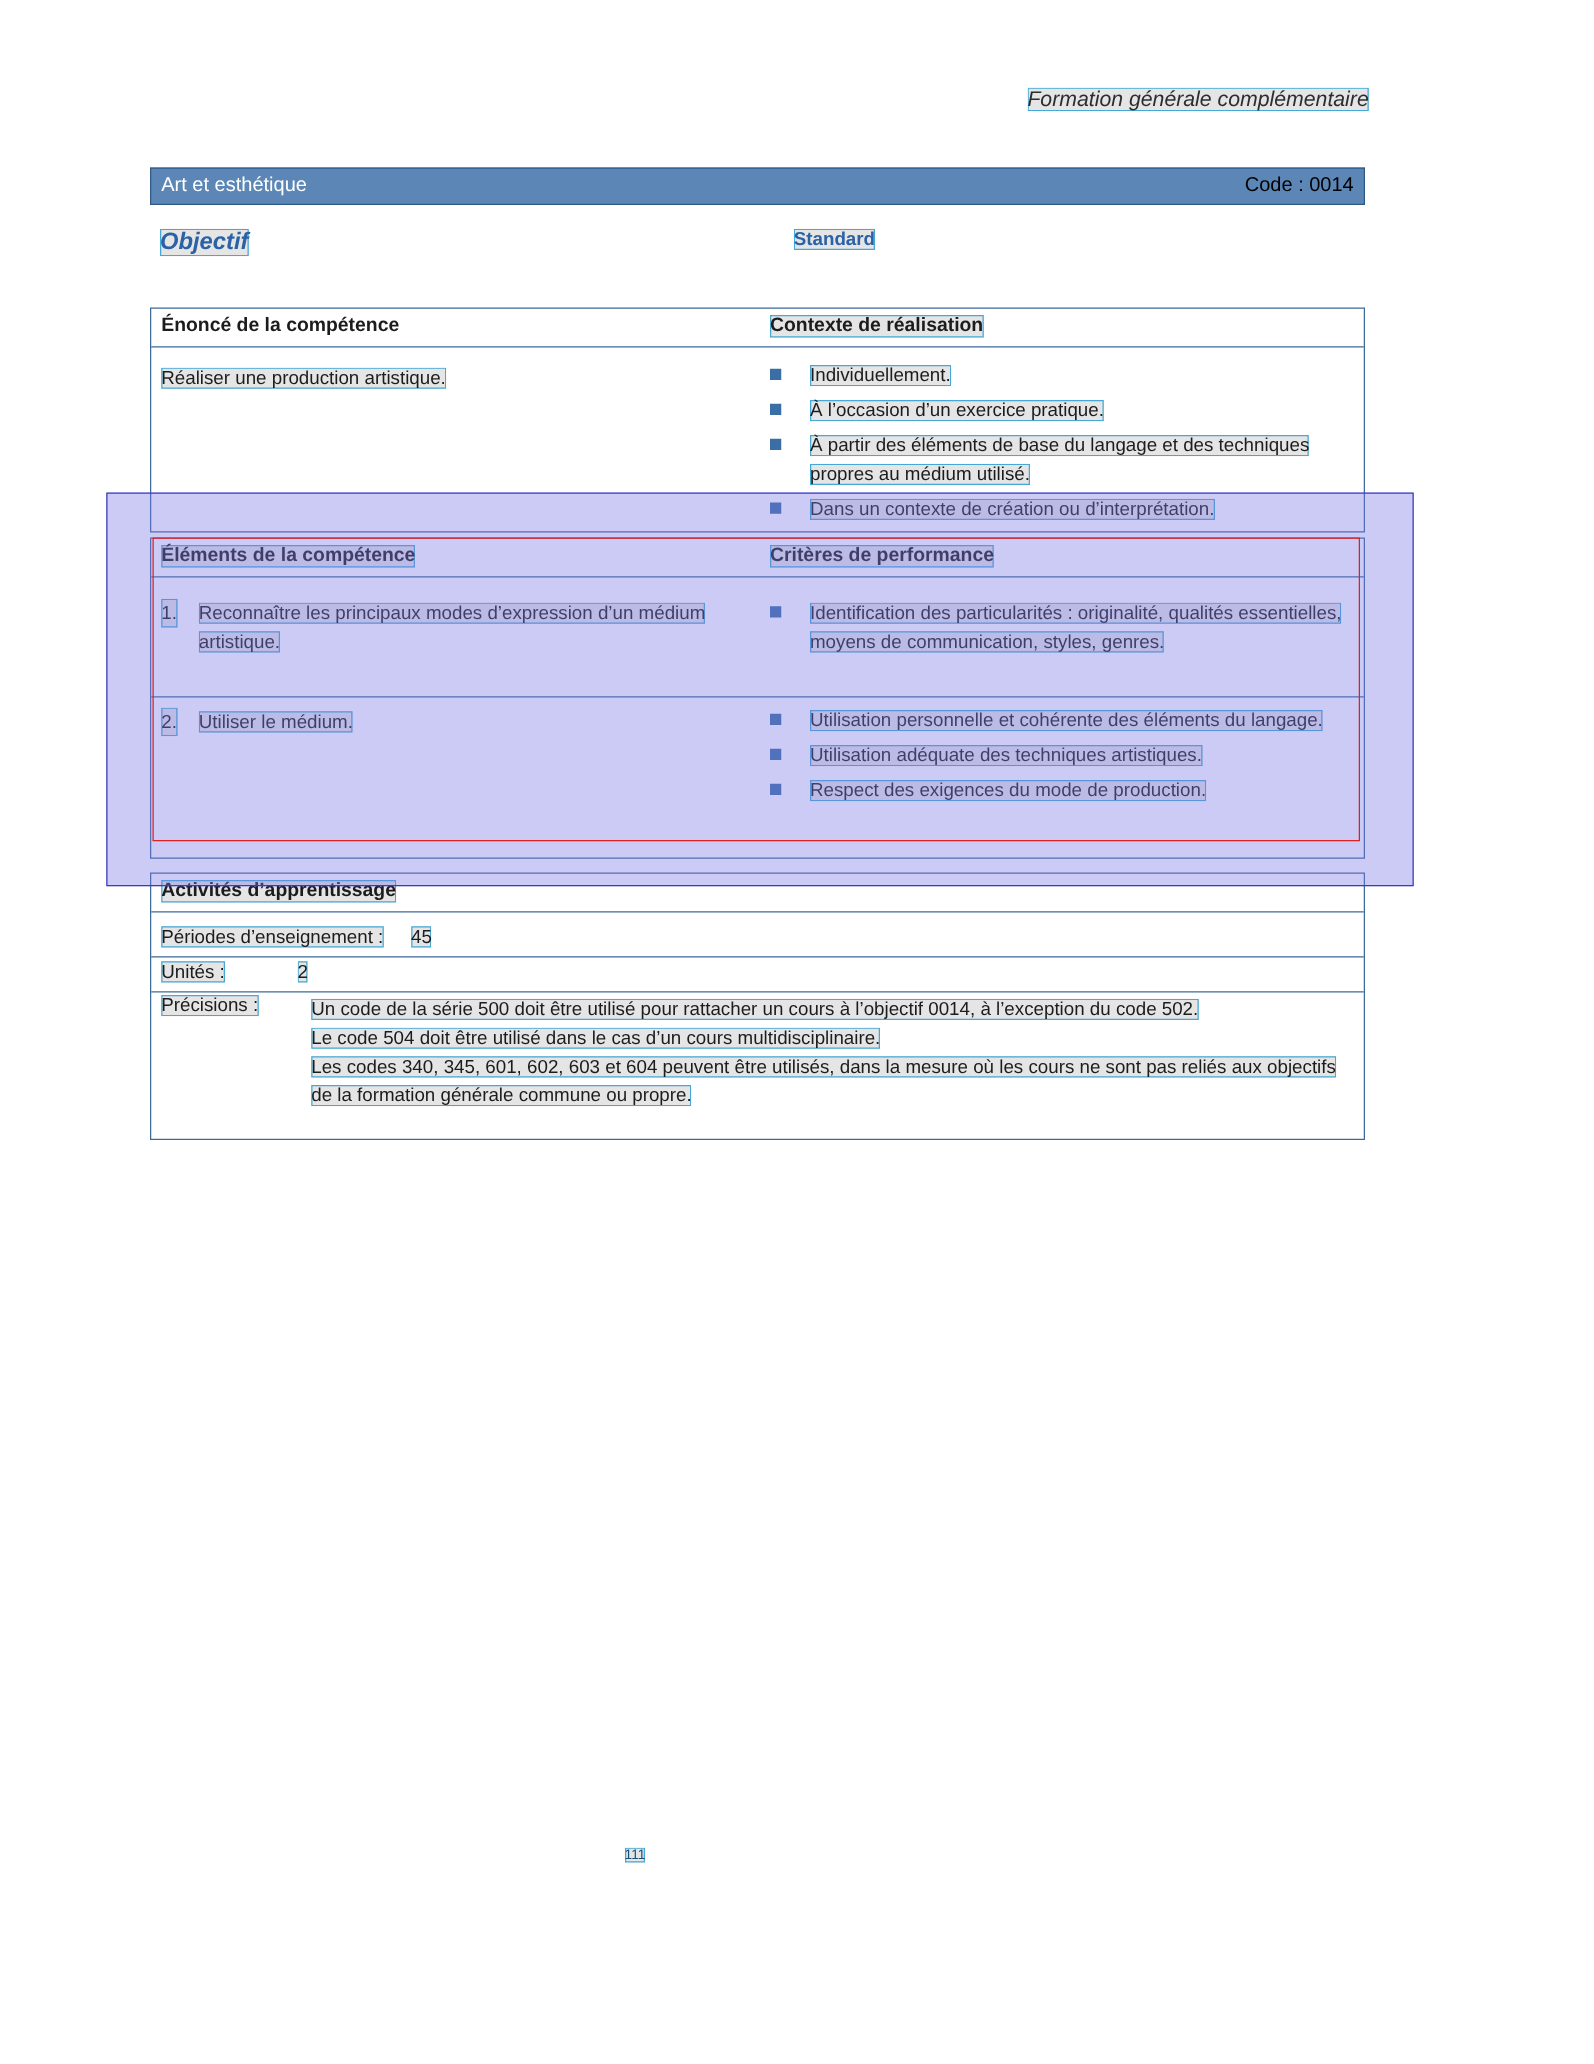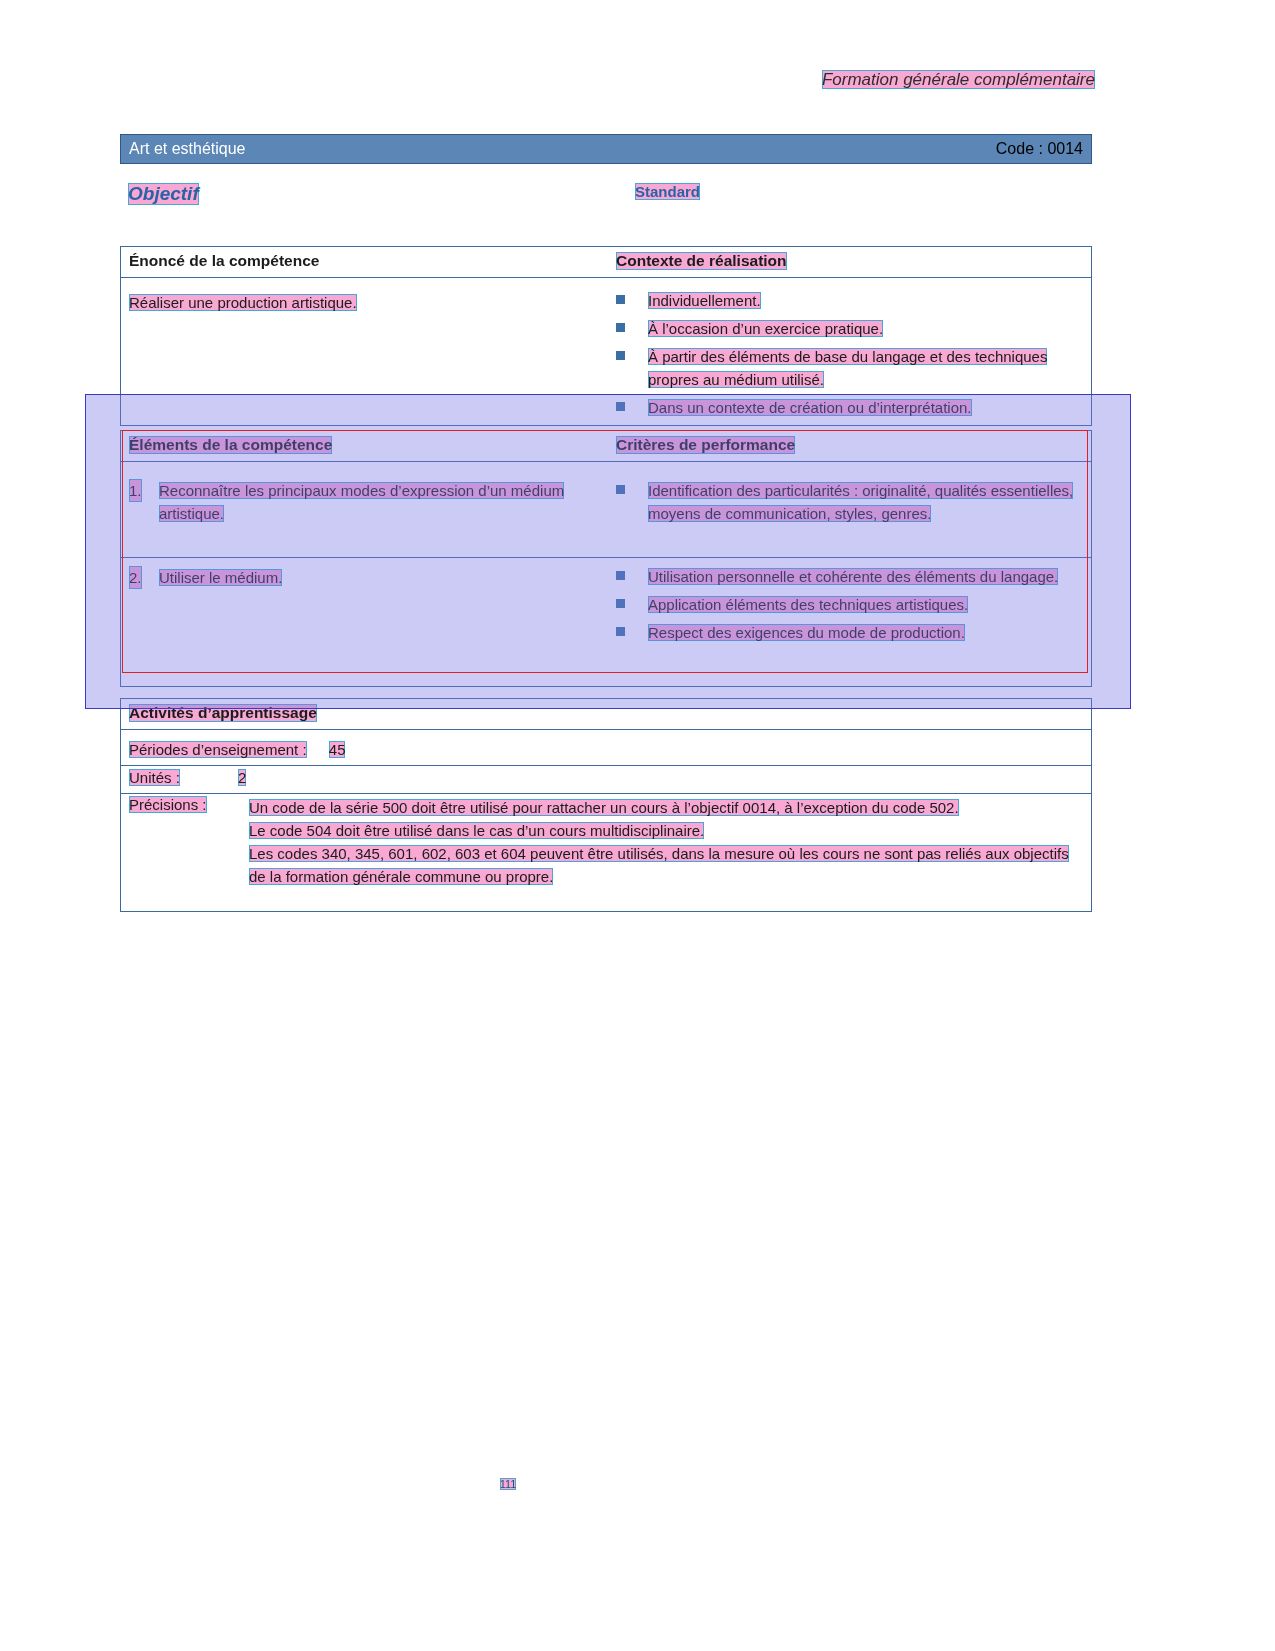--- a/index.html
+++ b/index.html
@@ -27,21 +27,21 @@
     position: absolute;
     left: 735px;
     top: 70px;
     width: 360px;
     text-align: right;
     font-size: 17px;
     font-style: italic;
     color: #2d2d2d;
   }
   .hl {
-    background: #f9a8d4;
+    background: #e5e5e5;
     box-shadow: 0 0 0 1px #46a8d4 inset;
   }
 
   
   .code-bar {
     position: absolute;
     left: 120px;
     top: 134px;
     width: 972px;
     height: 30px;
@@ -289,21 +289,21 @@
       <ol class="elems">
         <li>
           <span class="num hl">2.</span>
           <span class="hl">Utiliser le médium.</span>
         </li>
       </ol>
     </div>
     <div class="cell-right" style="top:134px;">
       <ul class="bullets">
         <li><span class="bt"></span><span class="hl">Utilisation personnelle et cohérente des éléments du langage.</span></li>
-        <li><span class="bt"></span><span class="hl">Application éléments des techniques artistiques.</span></li>
+        <li><span class="bt"></span><span class="hl">Utilisation adéquate des techniques artistiques.</span></li>
         <li><span class="bt"></span><span class="hl">Respect des exigences du mode de production.</span></li>
       </ul>
     </div>
   </div>
 
   <div class="tbl block3">
     <div class="row-head">
       <span class="c1 hl">Activités d’apprentissage</span>
     </div>
 

